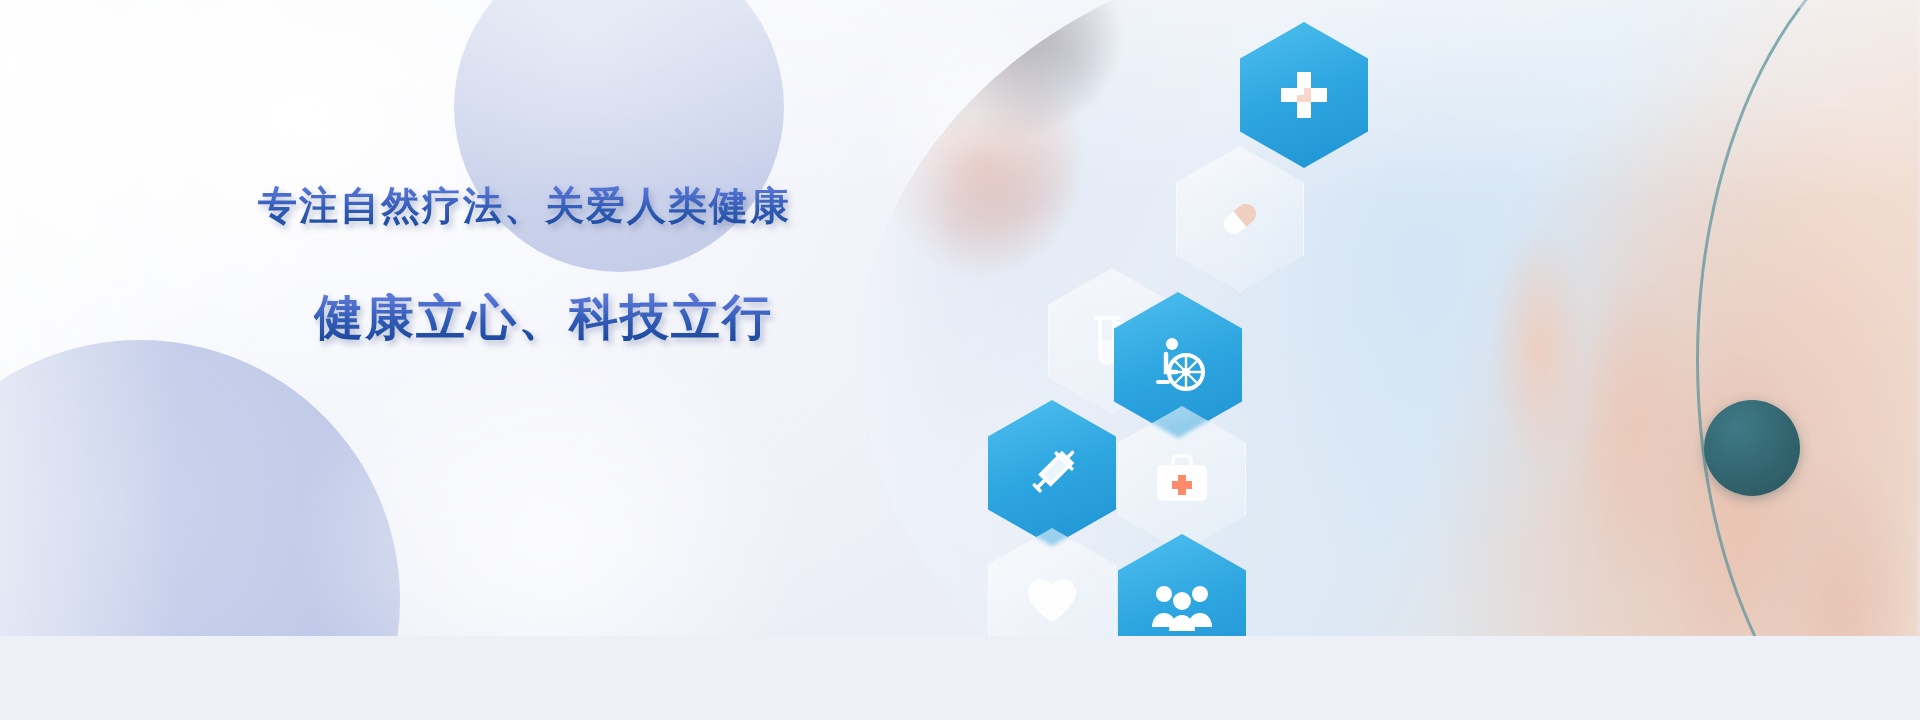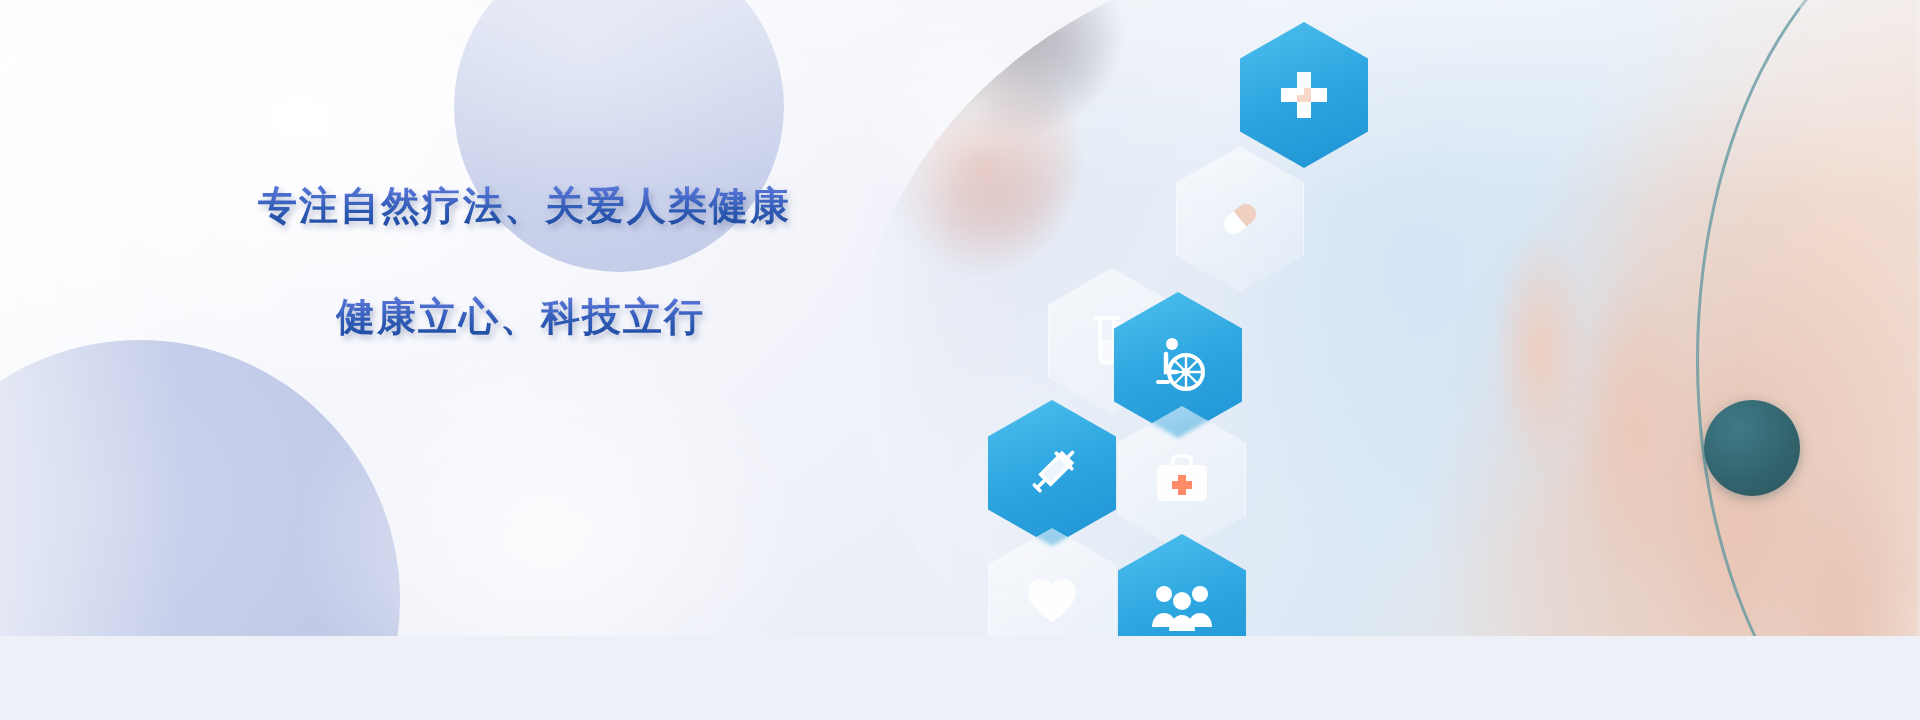--- a/index.html
+++ b/index.html
@@ -53,21 +53,21 @@
     letter-spacing:2px;
     white-space:nowrap;
     background:linear-gradient(180deg,#5f7ed8 0%,#4f6fd0 22%,#2f5bb5 58%,#1d4a9e 100%);
     -webkit-background-clip:text;
     background-clip:text;
     color:transparent;
     -webkit-text-fill-color:transparent;
     filter:drop-shadow(3px 4px 3px rgba(90,105,150,.38));
   }
   #slogan-line-1 { font-size:39px; line-height:48px; }
-  #slogan-line-2 { font-size:39px; line-height:48px; margin-top:63px; margin-left:78px; }
+  #slogan-line-2 { font-size:49px; line-height:48px; margin-top:63px; margin-left:56px; }
 
   
   #photo-panel {
     position:absolute;
     right:0; top:0;
     width:1060px; height:720px;
     overflow:hidden;
   }
   #photo-clip {
     position:absolute;

